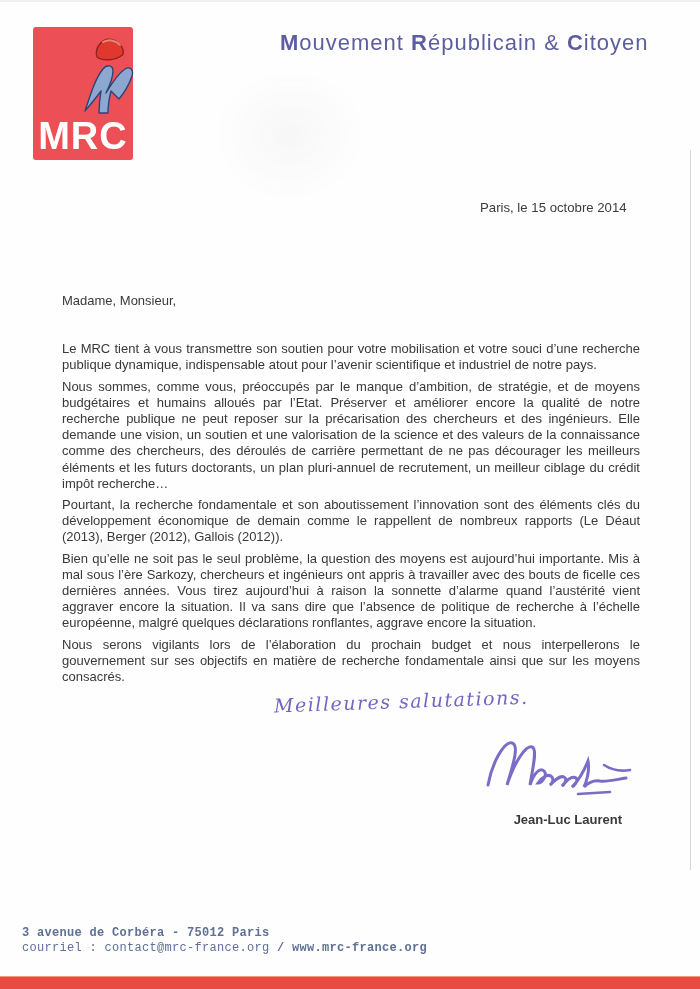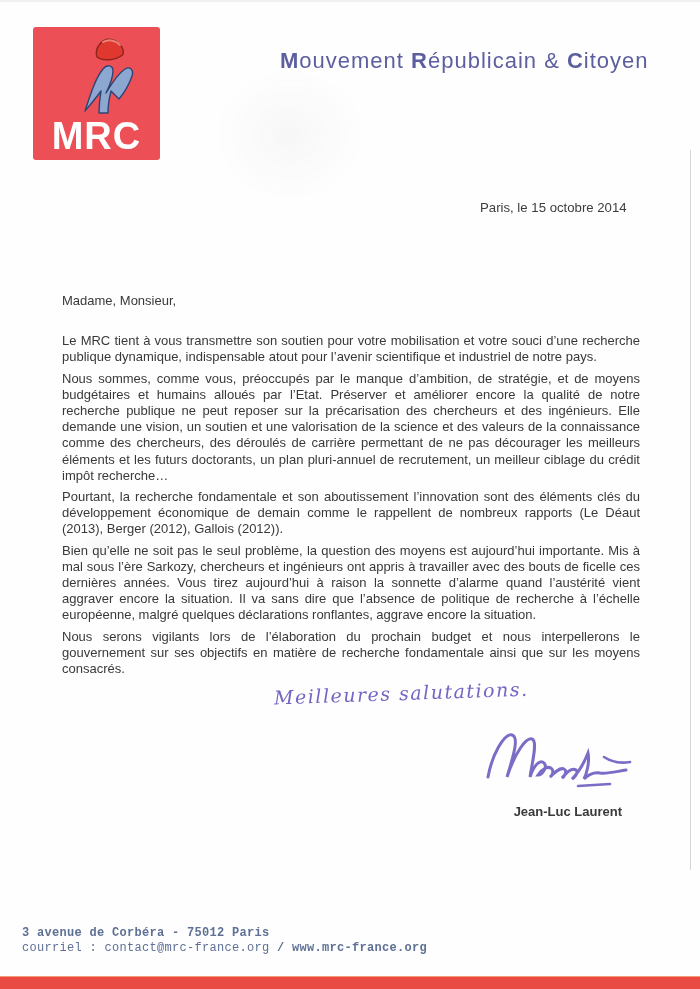--- a/index.html
+++ b/index.html
@@ -12,46 +12,46 @@
     background:rgba(120,120,120,0.10);}
   .scan-right-edge{position:absolute;left:690px;top:150px;width:1px;height:720px;
     background:rgba(140,140,140,0.35);}
   .scan-blob1{position:absolute;left:215px;top:70px;width:150px;height:130px;border-radius:50%;
     background:radial-gradient(closest-side,rgba(90,90,110,0.045),rgba(0,0,0,0));filter:blur(2px);}
   .scan-blob2{position:absolute;left:80px;top:530px;width:45px;height:35px;border-radius:50%;
     background:radial-gradient(closest-side,rgba(90,90,110,0.05),rgba(0,0,0,0));filter:blur(1px);}
 
   
   .logo{
-    position:absolute;left:33px;top:27px;width:127px;height:133px;
+    position:absolute;left:33px;top:27px;width:100px;height:133px;
     background:#ec4f55;border-radius:3px;
   }
   .logo svg{position:absolute;left:0;top:0;}
   .logo .acronym{
     position:absolute;left:0;bottom:5px;width:100%;text-align:center;
     color:#ffffff;font-weight:bold;font-size:38px;letter-spacing:1px;line-height:1;
   }
   .brand{
-    position:absolute;left:280px;top:48px;width:410px;
+    position:absolute;left:280px;top:30px;width:410px;
     color:#5c5e9e;font-size:22px;letter-spacing:1px;white-space:nowrap;
   }
   .brand .b{font-weight:bold;}
 
   .date-line{
     position:absolute;left:480px;top:200px;
     color:#3d3d3d;font-size:13.2px;
   }
 
   
   .letter{
     position:absolute;left:62px;top:293px;width:578px;
     color:#393939;font-size:13px;line-height:16.2px;
   }
   .letter p{margin:0 0 5px 0;text-align:justify;}
-  .letter p.salutation{margin-bottom:24px;text-align:left;}
+  .letter p.salutation{margin-bottom:32px;text-align:left;}
 
   .closing-hand{
     margin:8px 0 0 212px;width:260px;
     font-family:"DejaVu Serif", serif;font-style:italic;
     font-size:19px;letter-spacing:1.5px;color:#7266c2;
     transform:rotate(-2deg);white-space:nowrap;
   }
 
   .signature-wrap{margin:26px 0 0 418px;width:162px;height:62px;}
   .signoff{margin-top:16px;text-align:right;padding-right:18px;line-height:13.8px;font-size:13px;color:#3a3a3a;}

